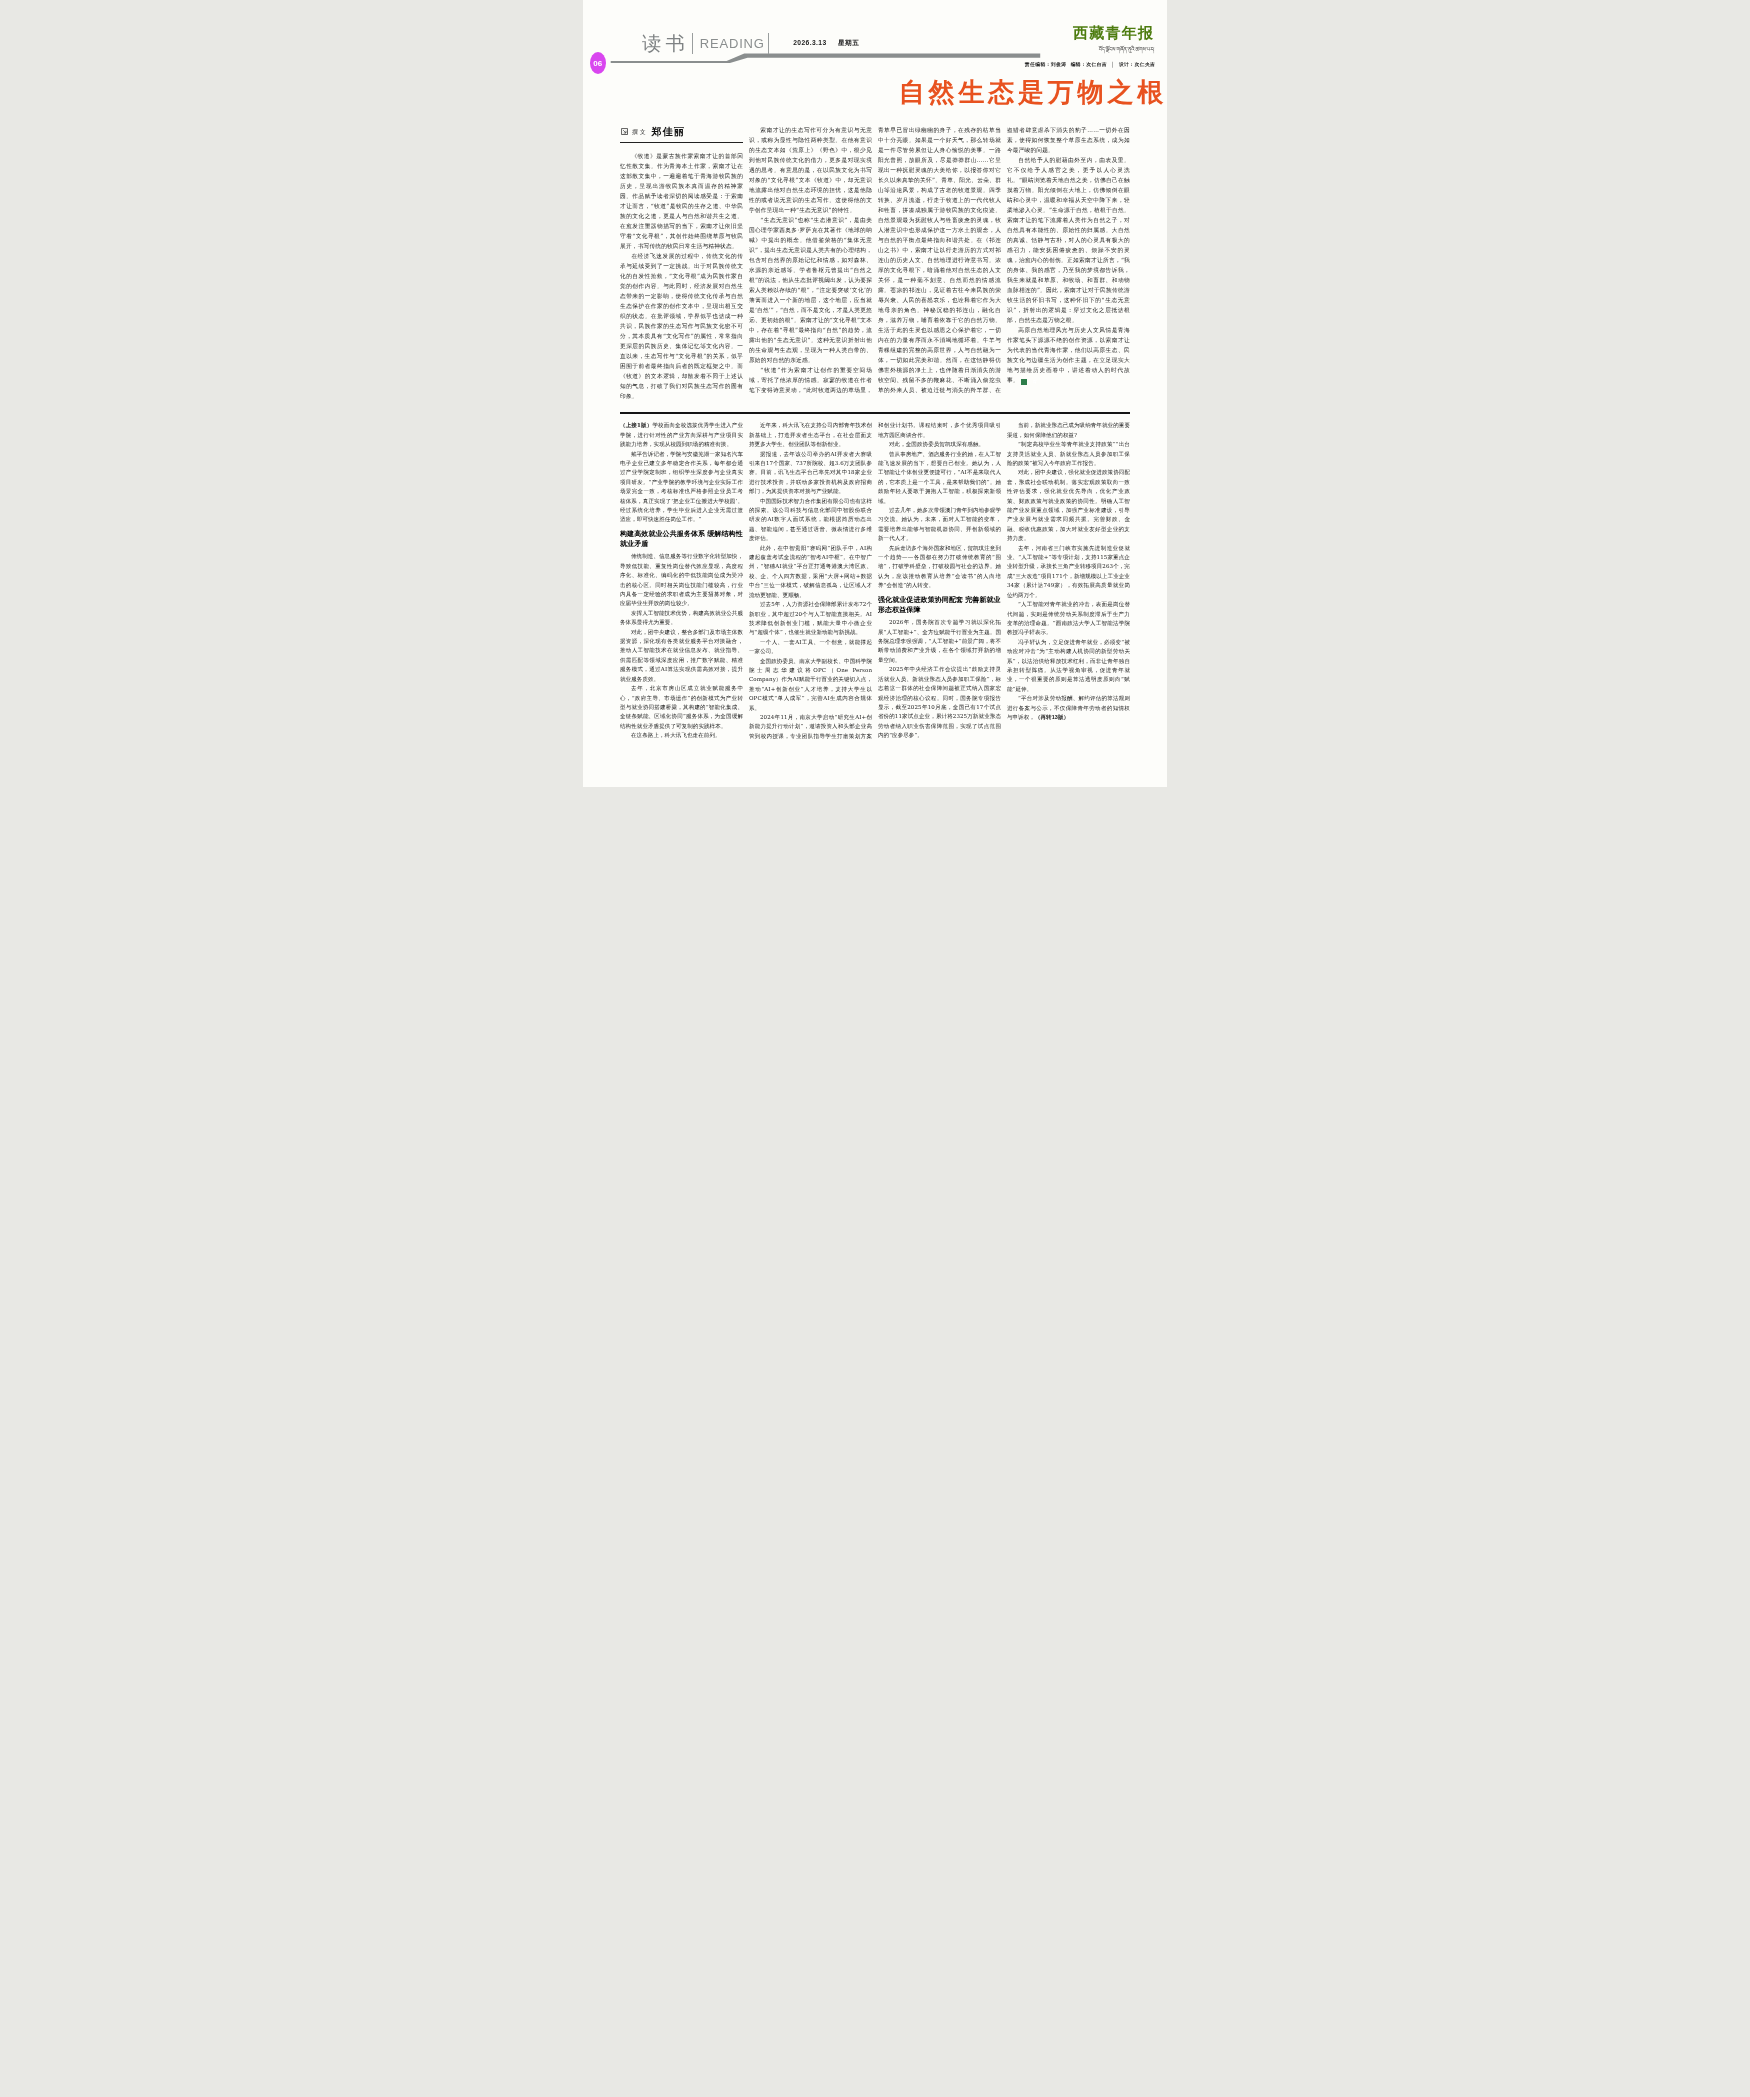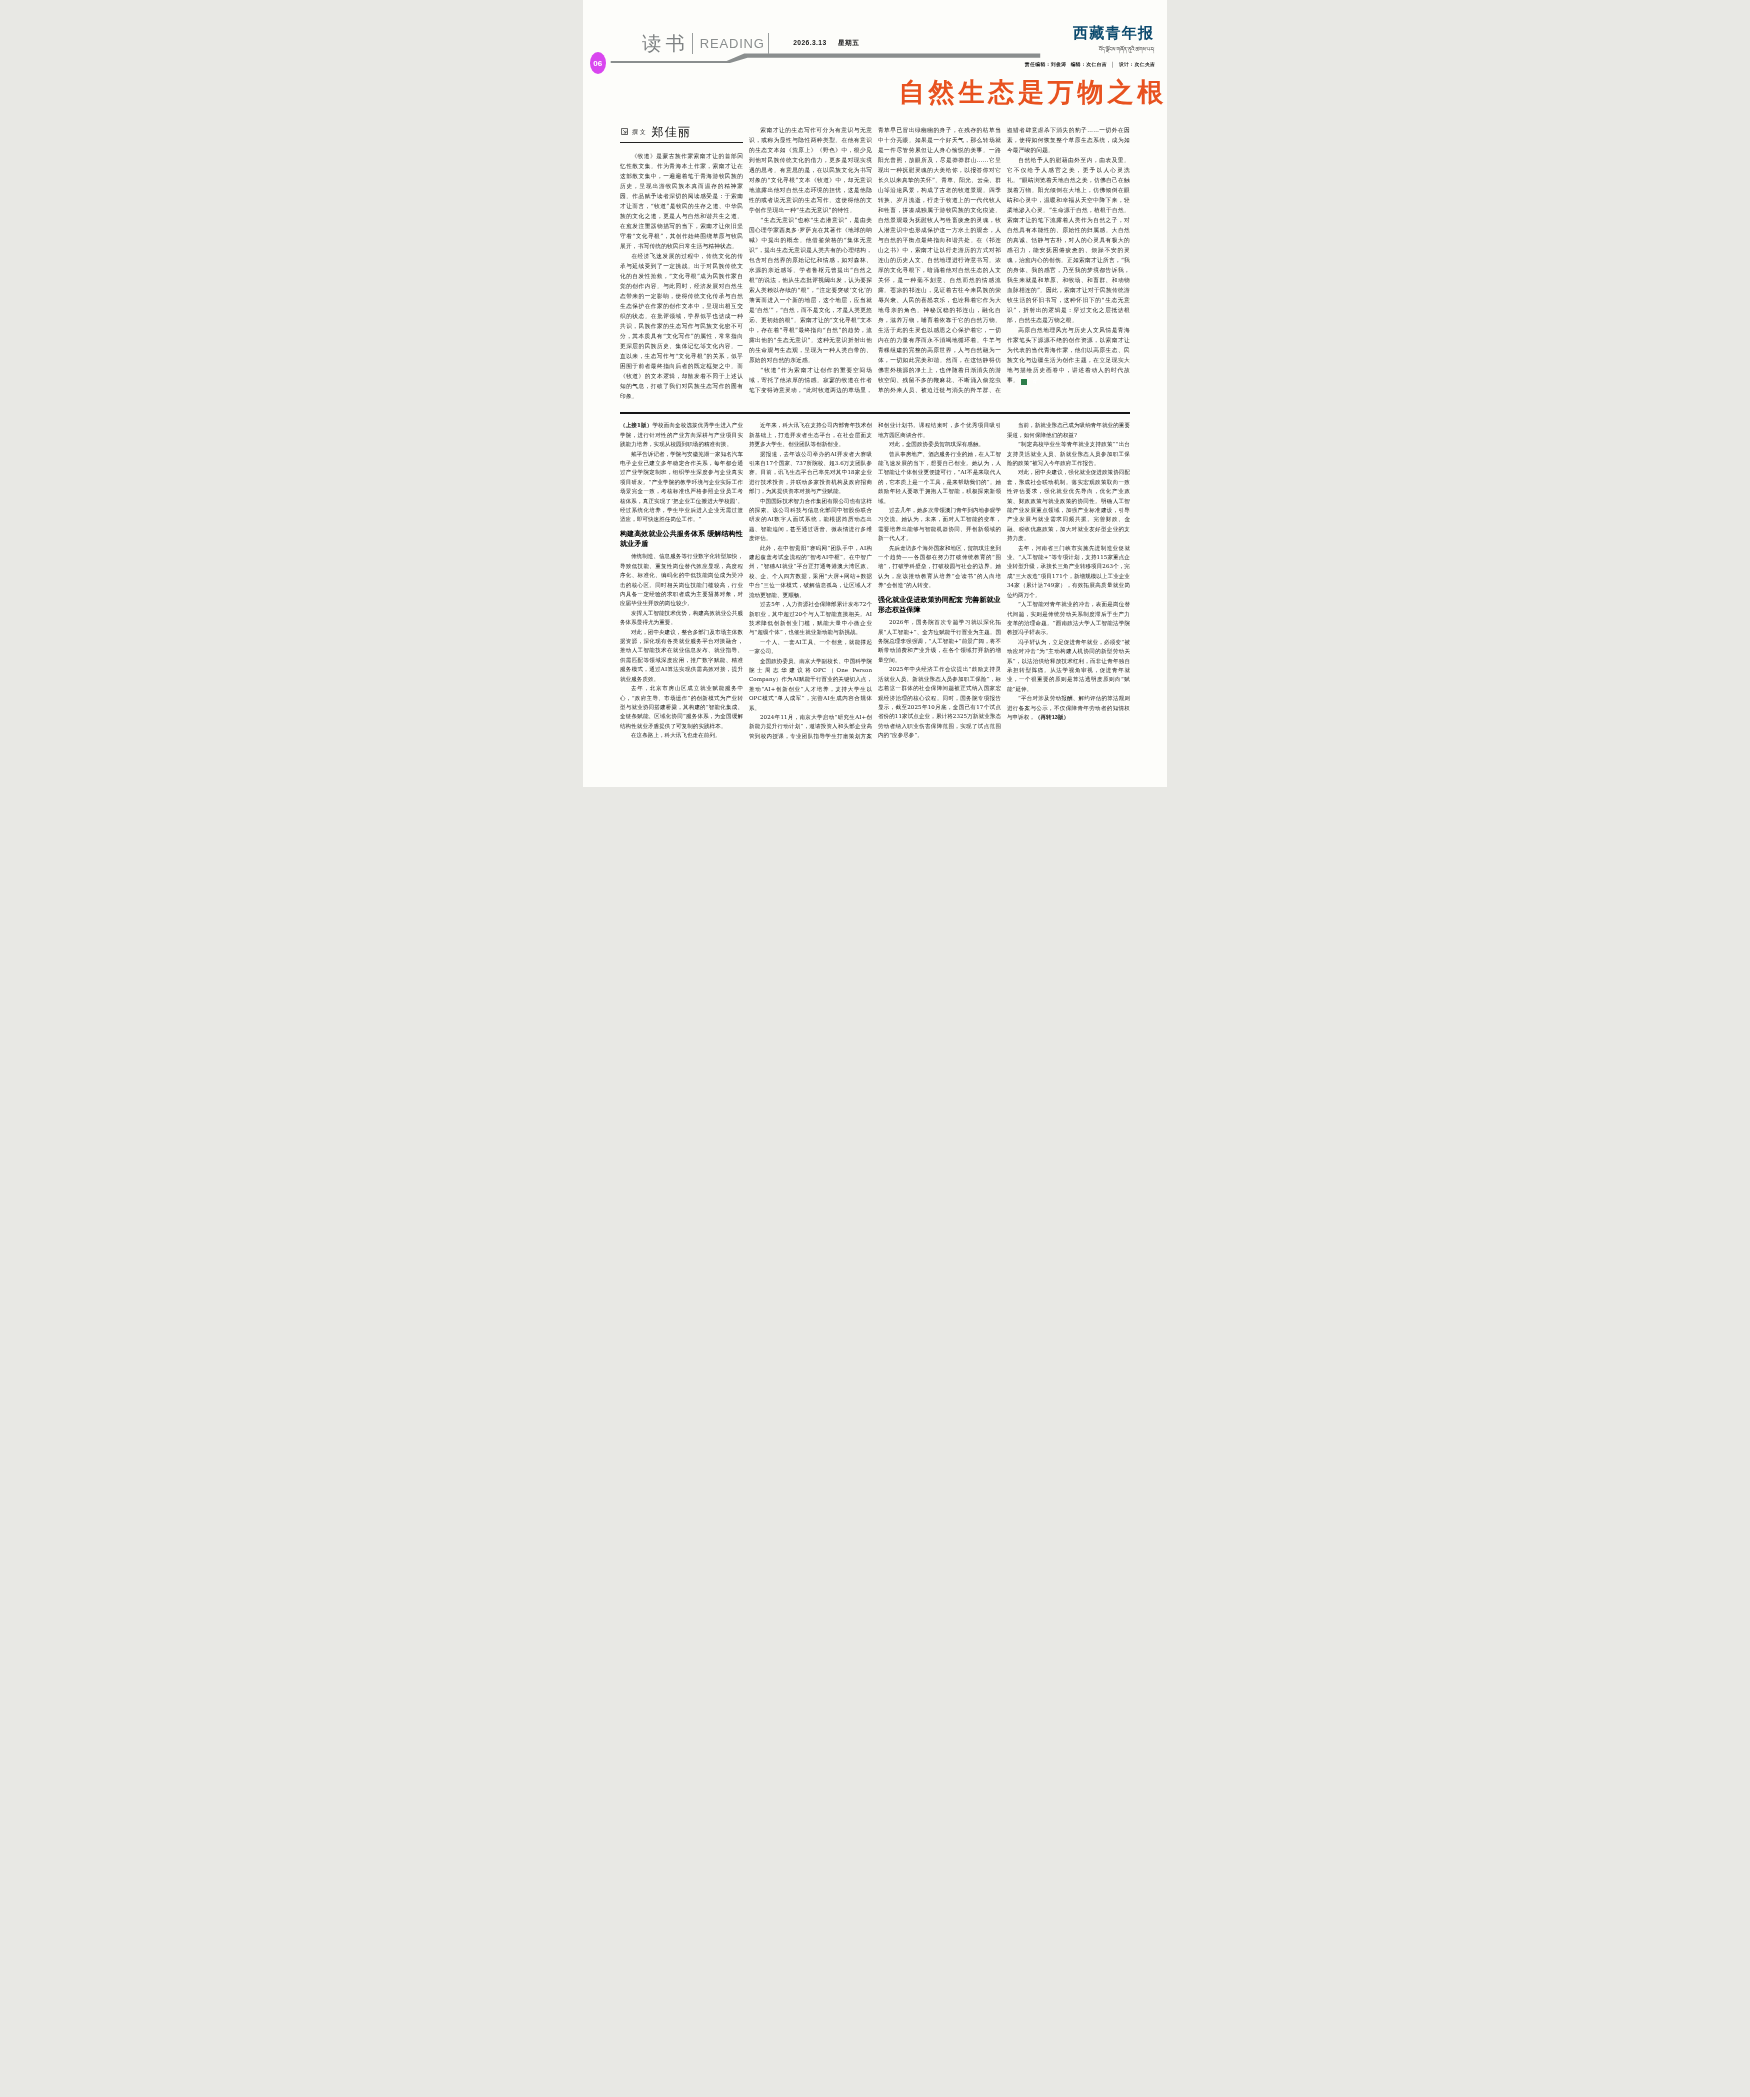--- a/index.html
+++ b/index.html
@@ -22,21 +22,21 @@
   .date-block { margin-left:17.6px; font-family:"Liberation Sans",sans-serif; font-weight:bold; font-size:6.7px; color:#222; letter-spacing:0.4px; }
   .date-block .weekday { margin-left:9.2px; }
   .page-no {
     position:absolute; left:6.7px; top:52px;
     width:16px; height:22px; border-radius:50%;
     background:#d946ef; color:#fff;
     font-family:"Liberation Sans",sans-serif; font-weight:bold; font-size:8px;
     display:flex; align-items:center; justify-content:center;
   }
   .step-band { position:absolute; left:0; top:0; width:584px; height:71px; }
-  .paper-name { position:absolute; right:12.6px; top:24px; font-family:"Liberation Sans",sans-serif; font-weight:900; font-size:15px; letter-spacing:1.3px; color:#0c4a6e; }
+  .paper-name { position:absolute; right:12.6px; top:24px; font-family:"Liberation Sans",sans-serif; font-weight:900; font-size:15px; letter-spacing:1.3px; color:#4d7c0f; }
   .paper-name-tib { position:absolute; right:12.6px; top:44px; font-size:5px; color:#222; }
   .credits { position:absolute; right:11.7px; top:61px; font-family:"Liberation Sans",sans-serif; font-weight:bold; font-size:4.8px; color:#222; letter-spacing:0.4px; }
   .credits span { margin-left:2.5px; }
   
   .main-title {
     margin:78px 0 0 0; text-align:right;
     font-family:"Liberation Sans",sans-serif; font-weight:900;
     font-size:26px; letter-spacing:3.8px; color:#e8521f; line-height:1.1;
   }
   .feature-body {
@@ -44,21 +44,21 @@
     column-count:4; column-gap:5.9px;
     font-size:5.7px; line-height:10px; text-align:justify; letter-spacing:0.2px;
   }
   .feature-body p, .jump-body p { margin:0; text-indent:2em; text-align:justify; }
   .byline-block {
     break-inside:avoid; display:flex; align-items:center;
     border-bottom:0.8px solid #222; padding:1.7px 0.8px 5px 0.8px; margin-bottom:8.4px;
   }
   .byline-icon { width:7.1px; height:7.1px; margin-right:4.2px; flex:0 0 auto; }
   .byline-label { font-size:5.9px; letter-spacing:1.7px; color:#222; margin-right:4.2px; }
-  .byline-author { font-size:12px; font-weight:normal; letter-spacing:1.3px; color:#111; }
+  .byline-author { font-size:10px; font-weight:bold; letter-spacing:1.3px; color:#111; }
   .end-mark {
     display:inline-block; width:6.3px; height:6.3px; margin-left:2.5px;
     background:#2e7d4a; color:#fff; font-size:4.6px; line-height:6.3px;
     text-align:center; vertical-align:-0.8px; font-family:"Liberation Sans",sans-serif;
   }
   
   .section-divider { height:1.3px; background:#151515; margin:8.4px 37px 7.6px 37px; }
   
   .jump-body {
     margin:0 37px; height:340px; overflow:hidden;

